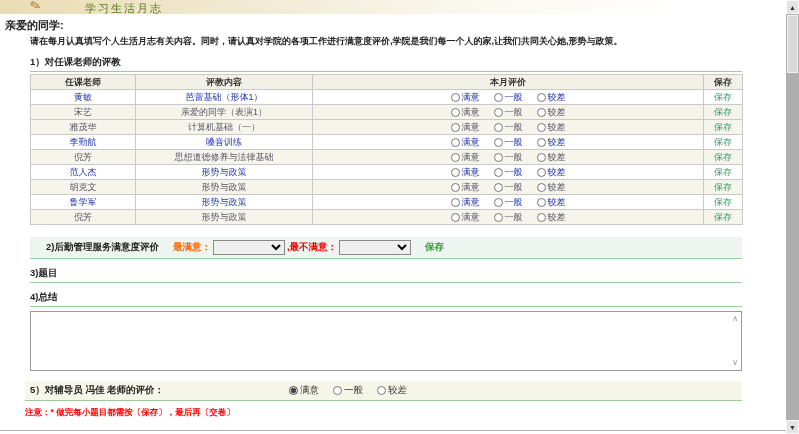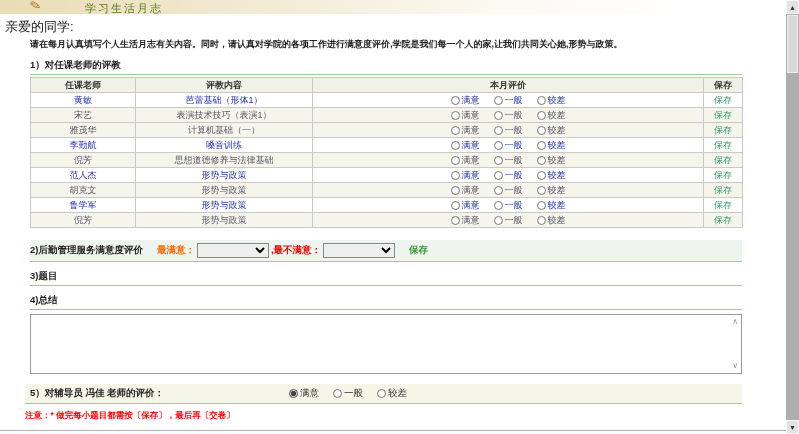--- a/index.html
+++ b/index.html
@@ -2,36 +2,36 @@
 <html><head>
 <meta charset="utf-8">
 <style>
   *{box-sizing:border-box;}
   html,body{margin:0;padding:0;}
   body{width:799px;height:434px;overflow:hidden;background:#fff;position:relative;
        font-family:"Liberation Sans","DejaVu Sans",sans-serif;}
   .titlebar{height:14px;background:linear-gradient(to right,#eadcb4 0%,#f1e9d2 30%,#fbf8ef 60%,#fff 85%);position:relative;}
   .pencil{position:absolute;left:30px;top:-2px;font-size:13px;color:#b5782a;transform:rotate(-15deg);}
   .page-title{position:absolute;left:85px;top:1px;font-size:11px;font-weight:normal;color:#577c1f;letter-spacing:2px;}
-  .salutation{margin:4px 0 0 5px;font-size:13px;font-weight:normal;color:#222;}
+  .salutation{margin:4px 0 0 5px;font-size:11px;font-weight:bold;color:#222;}
   .intro{margin:2px 30px 0 30px;font-size:9px;font-weight:bold;color:#222;}
   .sec-title{margin:8px 0 0 30px;width:712px;font-size:9.5px;font-weight:bold;color:#222;
              padding-bottom:2px;border-bottom:1px solid #9ccc9c;}
   table.eval{margin:2px 0 0 30px;border-collapse:collapse;width:712px;font-size:9px;table-layout:fixed;}
   table.eval th,table.eval td{border:1px solid #c9c9c9;height:15px;padding:0;text-align:center;overflow:hidden;white-space:nowrap;}
   table.eval th{background:#f2f1e7;color:#333;font-weight:bold;font-size:9px;}
   tr.odd td{background:#fff;color:#2233aa;}
   tr.even td{background:#f6f5ec;color:#556;}
   .opts{display:inline-flex;gap:14px;align-items:center;}
   .opt{display:inline-flex;align-items:center;}
   input[type=radio]{width:9px;height:9px;margin:0 2px 0 0;accent-color:#444;}
   .save-link{color:#339966;text-decoration:none;font-size:9px;cursor:pointer;}
   .sec2{margin:12px 0 0 30px;width:712px;background:#eef4ef;border-bottom:1px solid #9ccc9c;
         font-size:9.5px;padding:3px 0;display:flex;align-items:center;}
-  .sec2 .t{font-weight:bold;color:#222;}
+  .sec2 .t{font-weight:bold;color:#222;margin-left:16px;}
   .lbl-orange{color:#f60;font-weight:bold;margin-left:14px;}
   .lbl-red{color:#e00;font-weight:bold;}
   .sec2 select{width:72px;height:15px;font-size:9px;margin:0 2px;border:1px solid #888;}
   .save2{color:#339933;font-weight:bold;margin-left:12px;font-size:9.5px;cursor:pointer;text-decoration:none;}
   .ta-wrap{position:relative;margin:4px 0 0 30px;width:712px;}
   .ta-wrap textarea{width:712px;height:60px;resize:none;border:1px solid #999;background:#fff;font-size:9px;padding:2px;}
   .ta-arrow{position:absolute;right:4px;color:#999;font-size:8px;line-height:8px;}
   .ta-up{top:4px;} .ta-down{bottom:8px;}
   .sec5{margin:6px 0 0 25px;width:717px;display:flex;align-items:center;background:#f6f6e8;
         border-bottom:1px solid #9ccc9c;padding:3px 0 3px 5px;font-size:9.5px;}
@@ -92,21 +92,21 @@
               <input type="radio" name="row-0" style="">
               <span>较差</span>
             </span>
       </span>
     </td>
     <td><a class="save-link">保存</a></td>
   </tr>
 
   <tr class="even">
     <td>宋艺</td>
-    <td>表演技术技巧（表演1）</td>
+    <td>亲爱的同学（表演1）</td>
     <td>
       <span class="opts">
         <span class="opt">
               <input type="radio" name="row-1" style="">
               <span>满意</span>
             </span>
         <span class="opt">
               <input type="radio" name="row-1" style="">
               <span>一般</span>
             </span>

